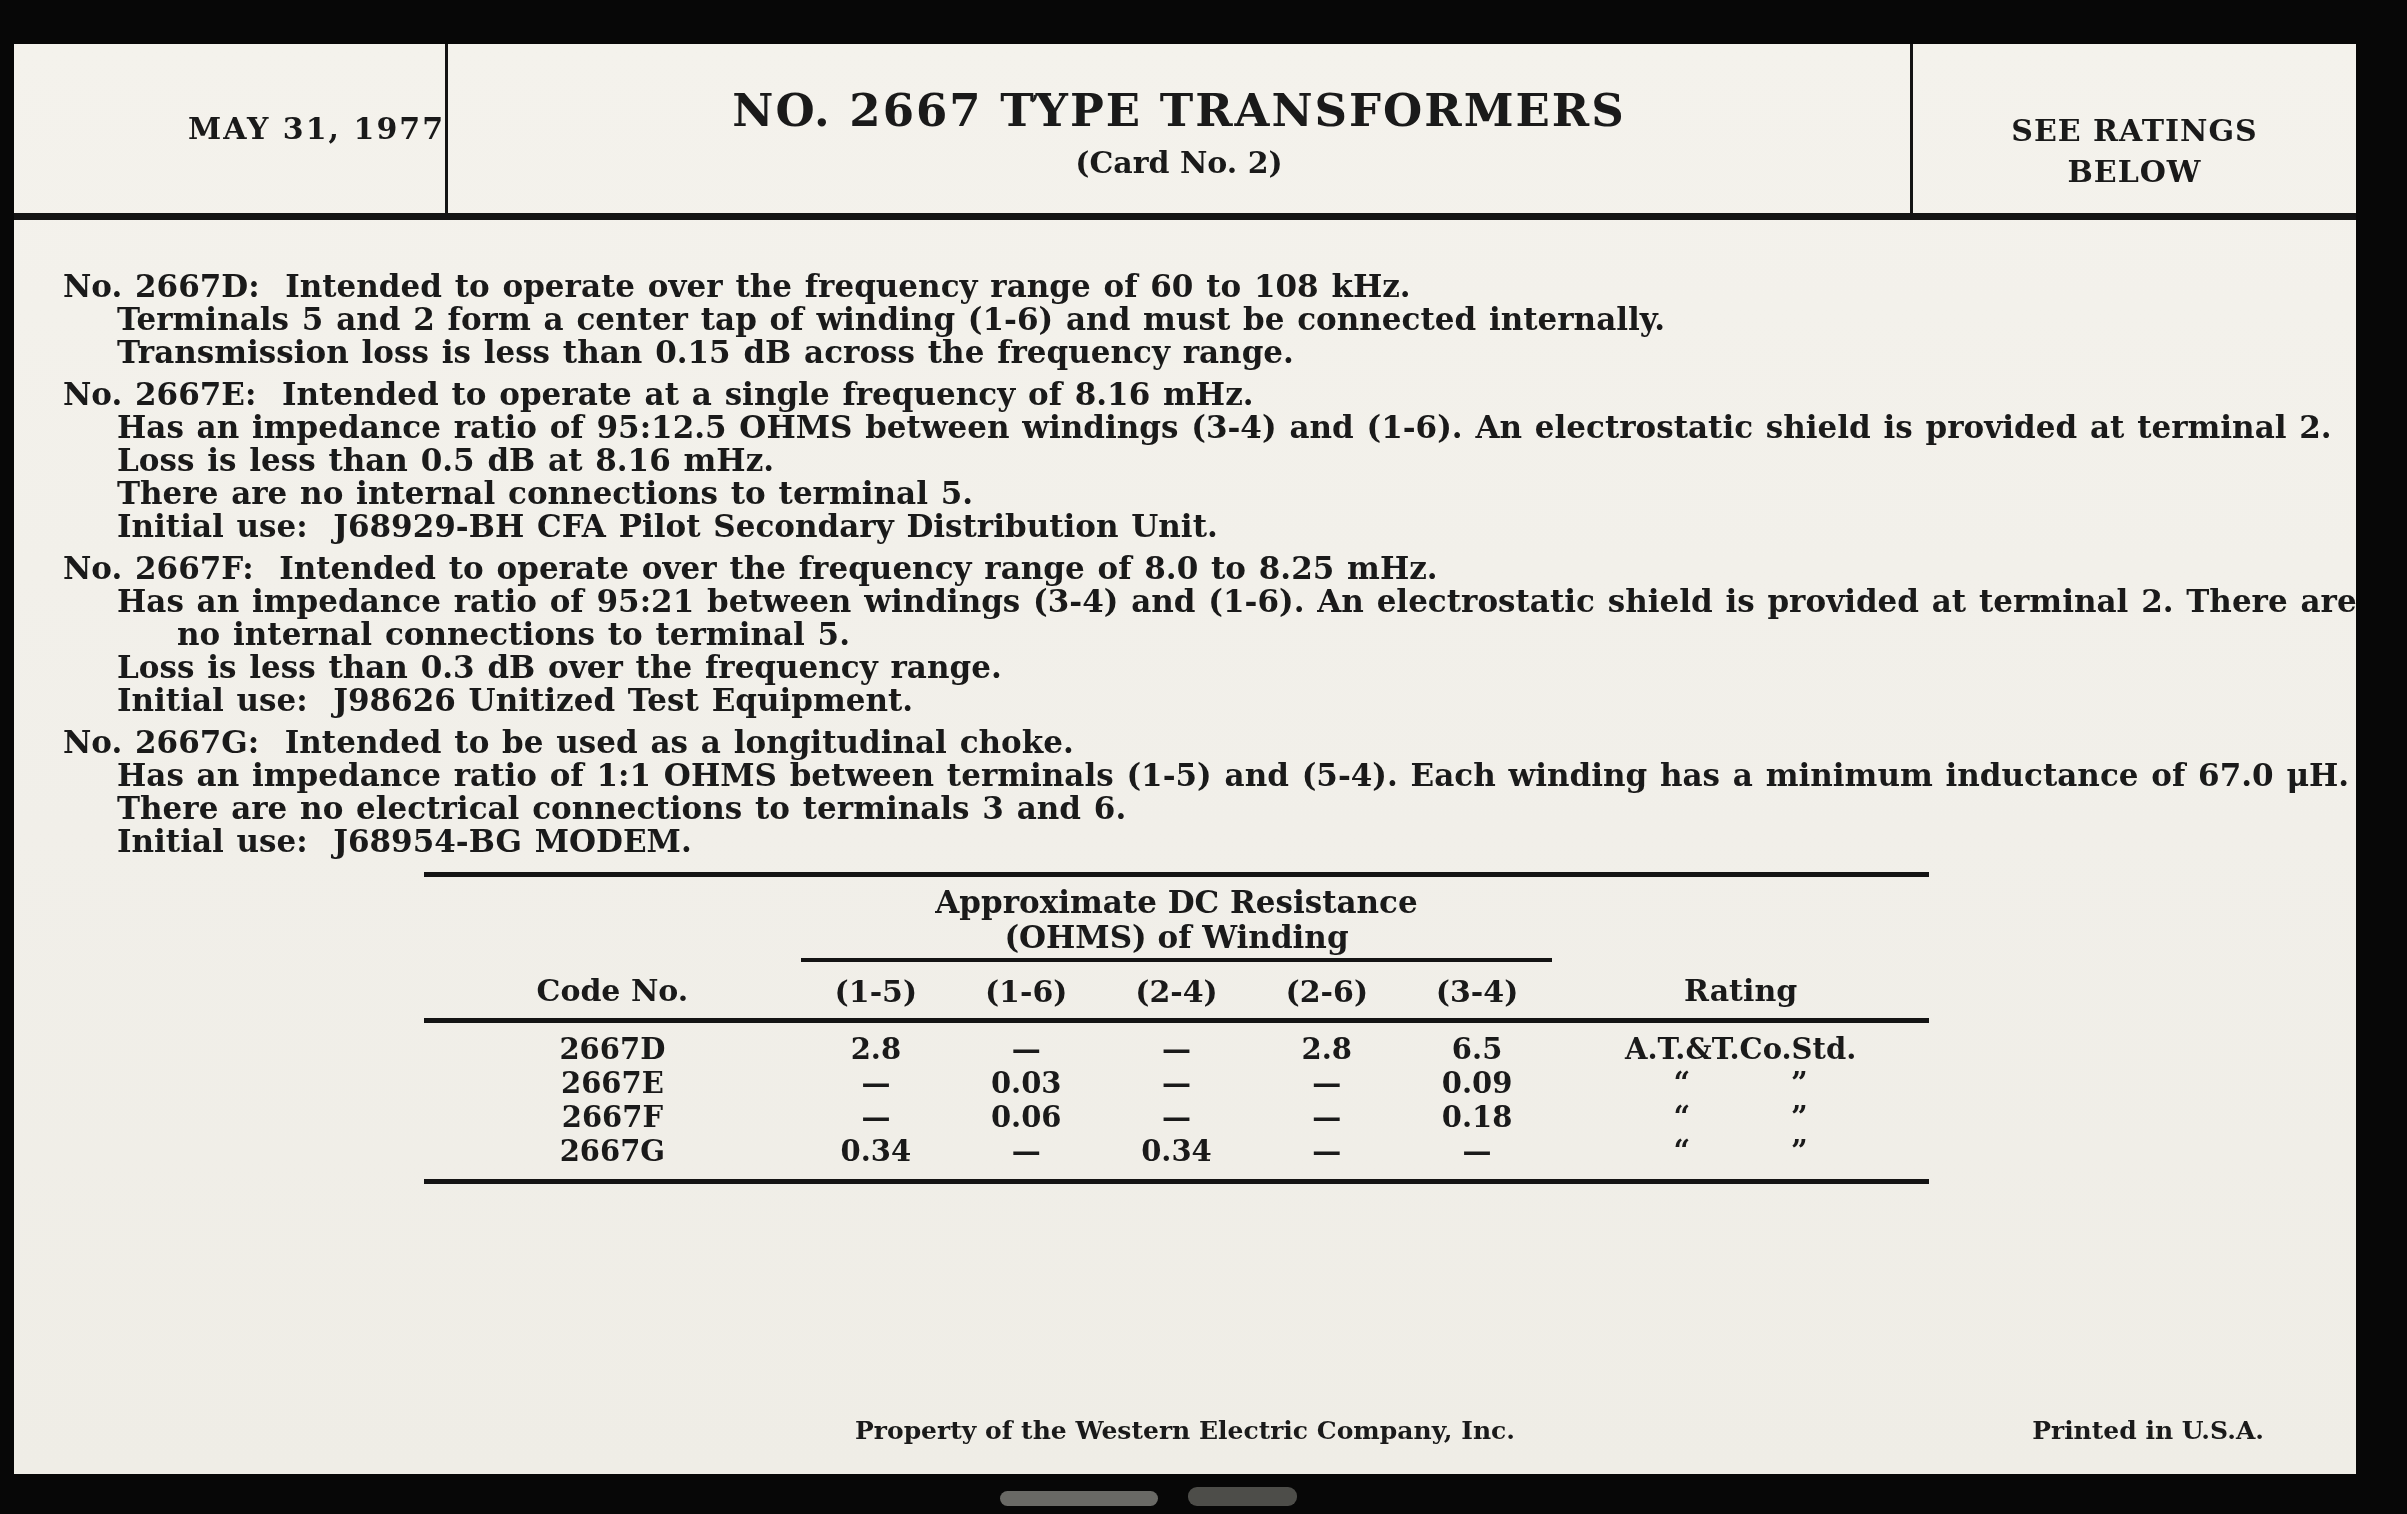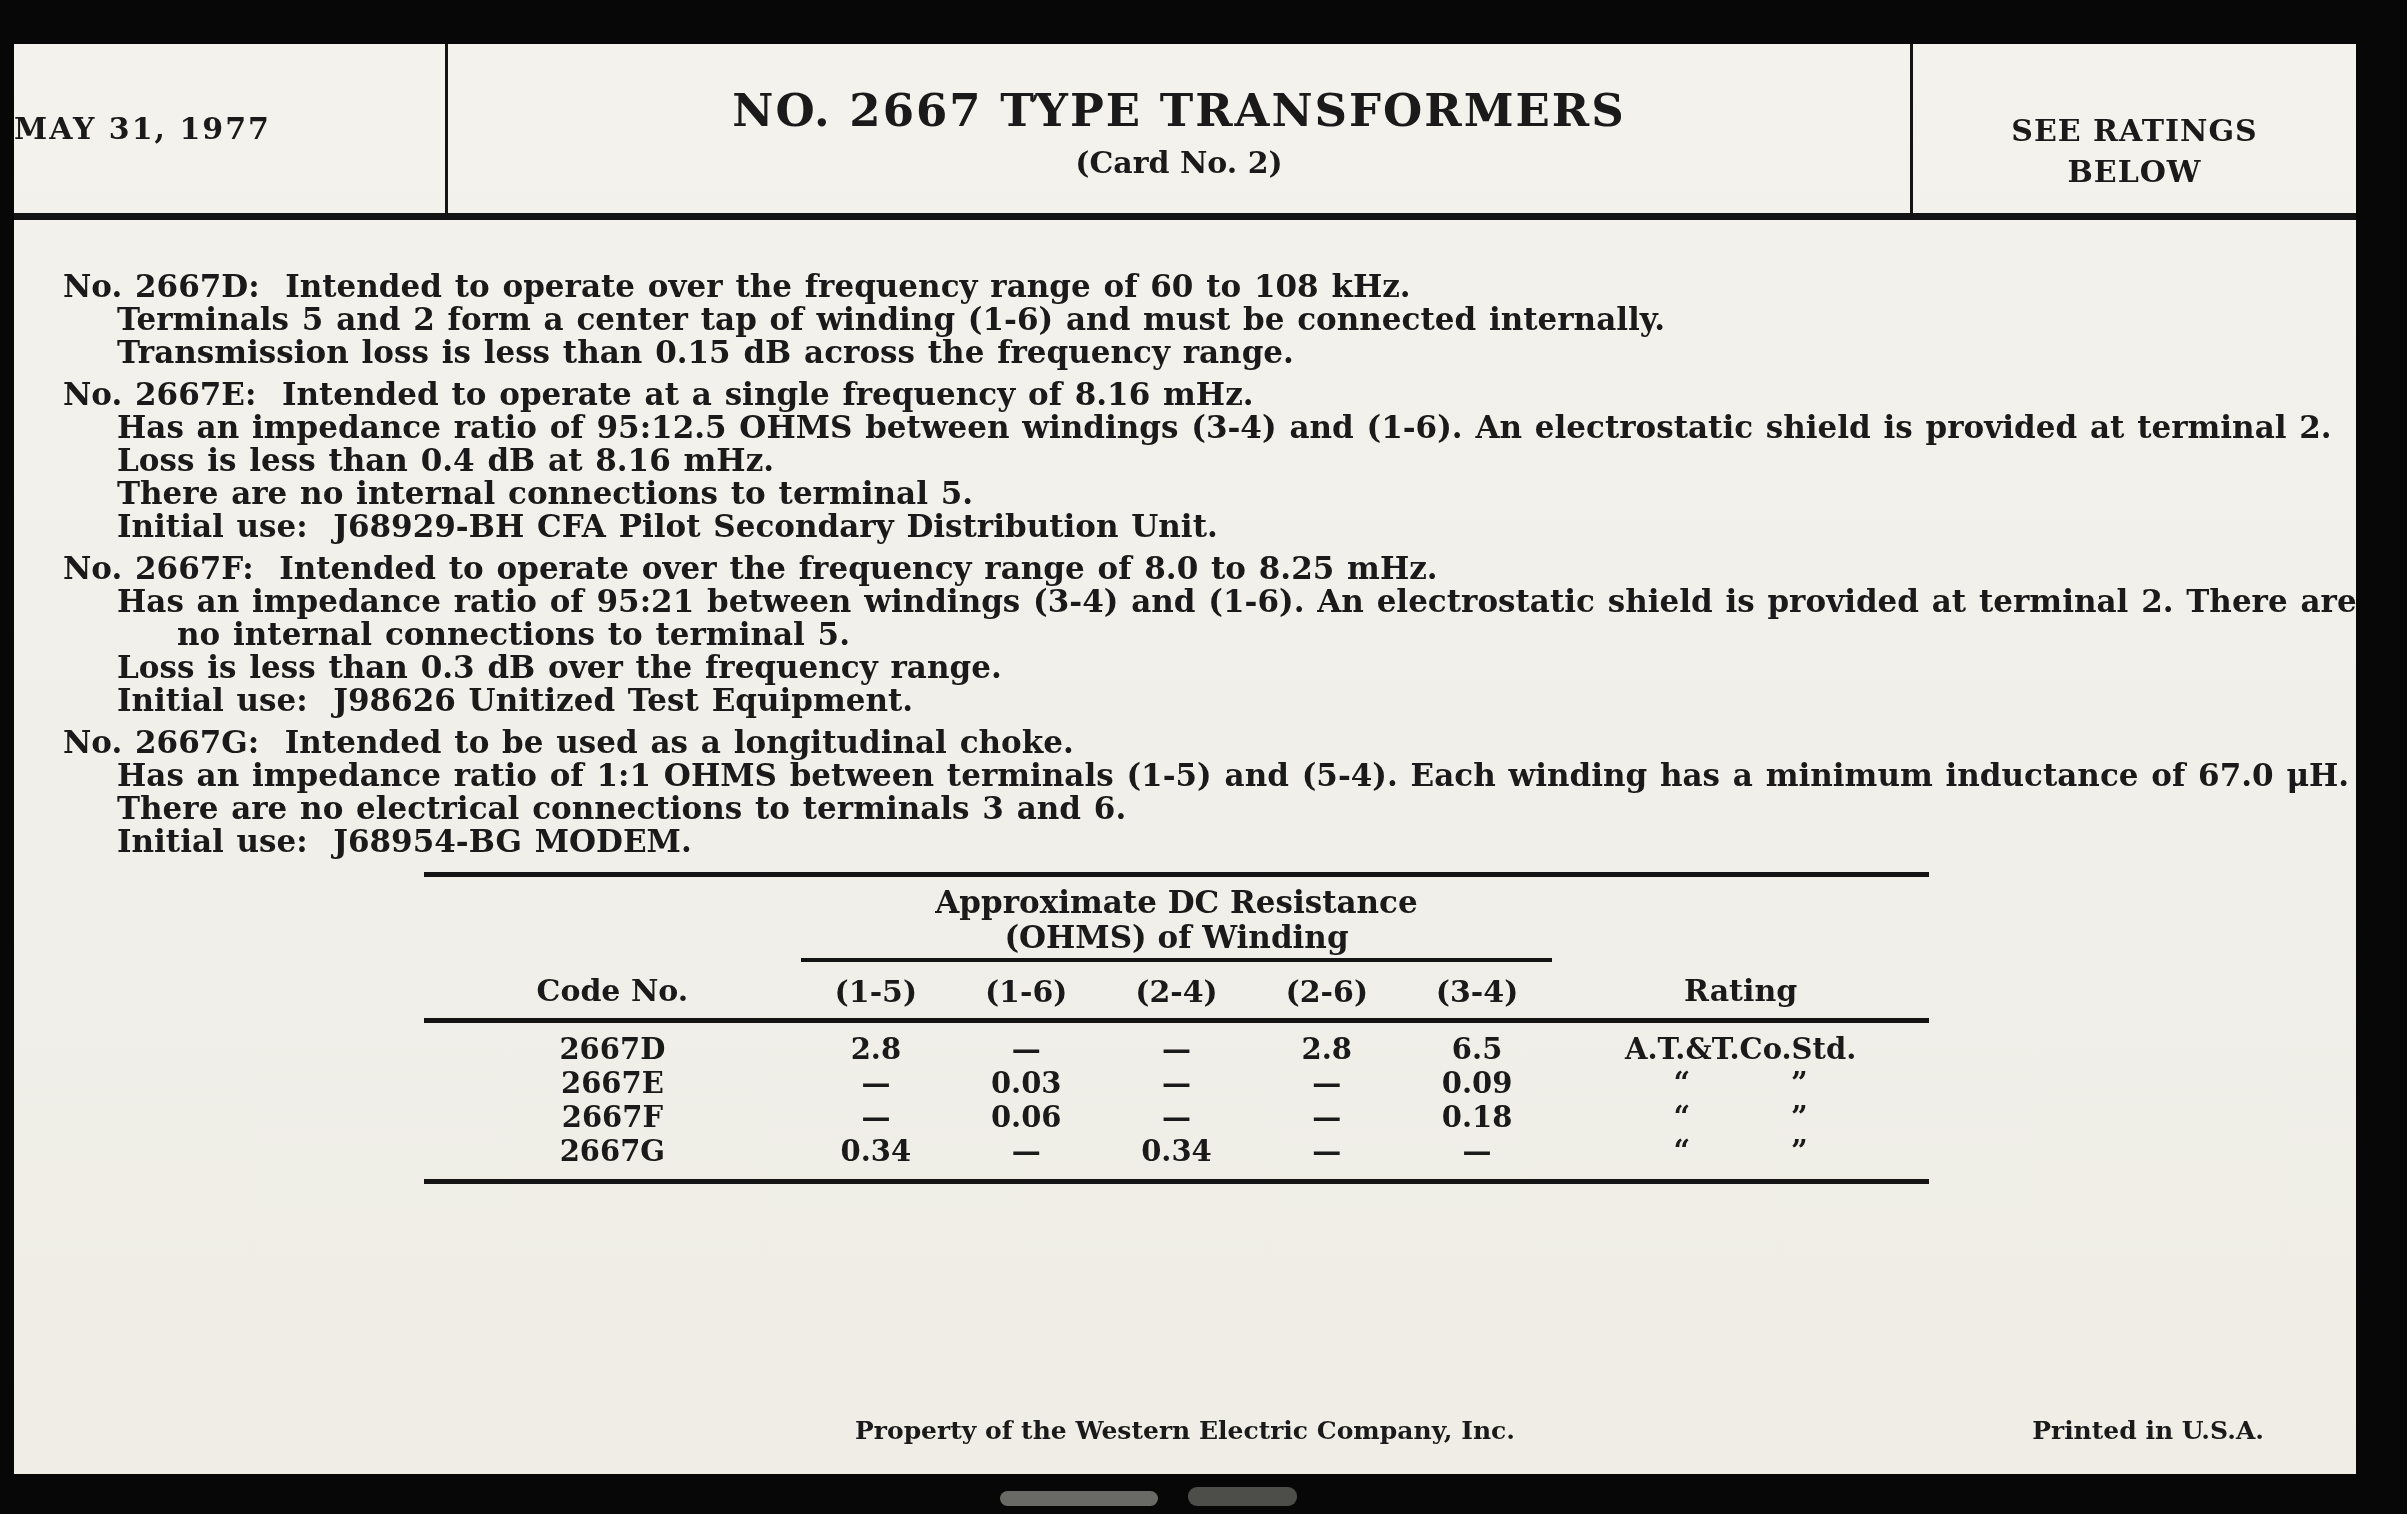--- a/index.html
+++ b/index.html
@@ -19,21 +19,21 @@
     background: linear-gradient(180deg, #f4f2ec 0%, #f1efe9 55%, #efede6 100%);
   }
   
   header {
     display: flex;
     height: 176px;
     border-bottom: 7px solid #141414;
   }
   .h-left {
     width: 431px;
-    display: flex; align-items: center; justify-content: flex-start;
+    display: flex; align-items: center; justify-content: flex-end;
   }
   .date { font-size: 30px; letter-spacing: 2px; }
   .h-center {
     flex: 1;
     border-left: 3px solid #141414;
     border-right: 3px solid #141414;
     display: flex; flex-direction: column; align-items: center; justify-content: center;
     padding-top: 6px;
   }
   .title { font-size: 45px; letter-spacing: 2px; }
@@ -133,21 +133,21 @@
 
     <div class="spec-block">
       <p class="line ind0">No. 2667D:&nbsp; Intended to operate over the frequency range of 60 to 108 kHz.</p>
       <p class="line ind1">Terminals 5 and 2 form a center tap of winding (1-6) and must be connected internally.</p>
       <p class="line ind1">Transmission loss is less than 0.15 dB across the frequency range.</p>
     </div>
 
     <div class="spec-block">
       <p class="line ind0">No. 2667E:&nbsp; Intended to operate at a single frequency of 8.16 mHz.</p>
       <p class="line ind1">Has an impedance ratio of 95:12.5 OHMS between windings (3-4) and (1-6). An electrostatic shield is provided at terminal 2.</p>
-      <p class="line ind1">Loss is less than 0.4 dB at 8.16 mHz.</p>
+      <p class="line ind1">Loss is less than 0.5 dB at 8.16 mHz.</p>
       <p class="line ind1">There are no internal connections to terminal 5.</p>
       <p class="line ind1">Initial use:&nbsp; J68929-BH CFA Pilot Secondary Distribution Unit.</p>
     </div>
 
     <div class="spec-block">
       <p class="line ind0">No. 2667F:&nbsp; Intended to operate over the frequency range of 8.0 to 8.25 mHz.</p>
       <p class="line ind1">Has an impedance ratio of 95:21 between windings (3-4) and (1-6). An electrostatic shield is provided at terminal 2. There are</p>
       <p class="line ind2">no internal connections to terminal 5.</p>
       <p class="line ind1">Loss is less than 0.3 dB over the frequency range.</p>
       <p class="line ind1">Initial use:&nbsp; J98626 Unitized Test Equipment.</p>

